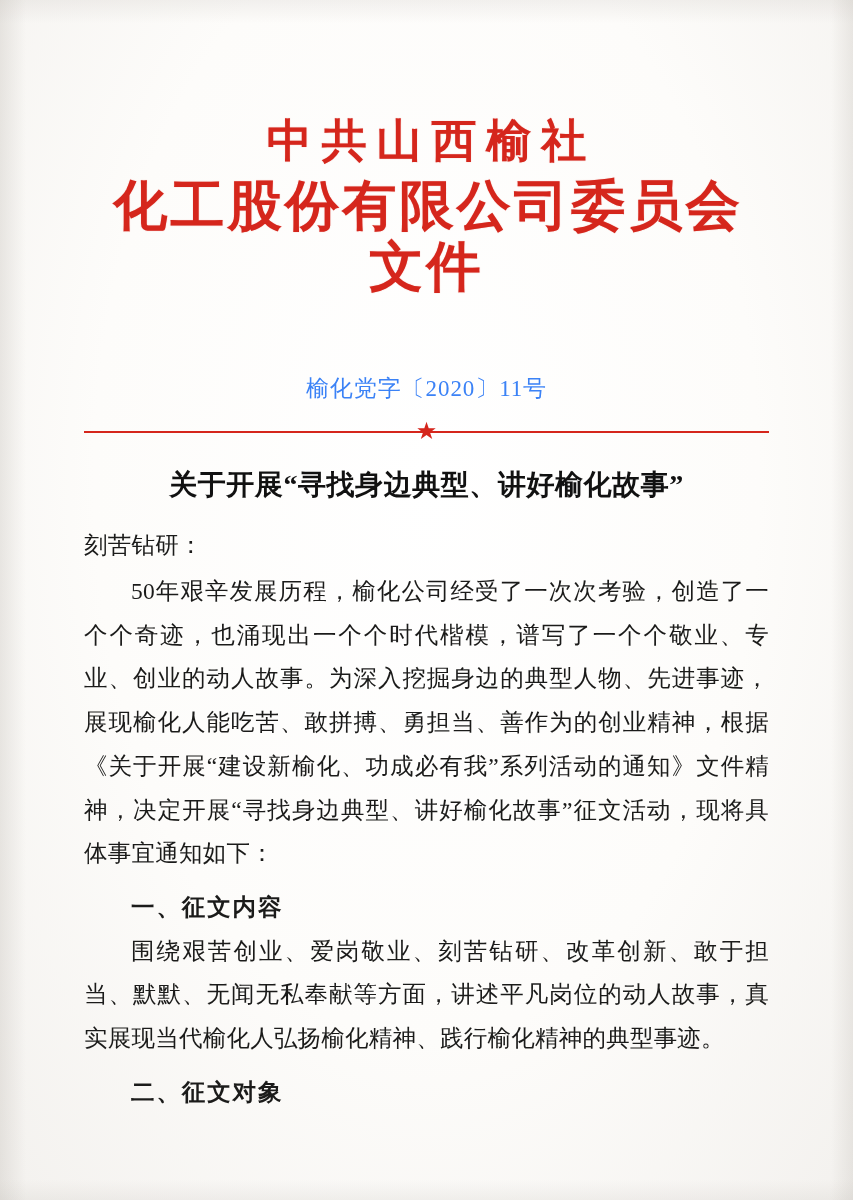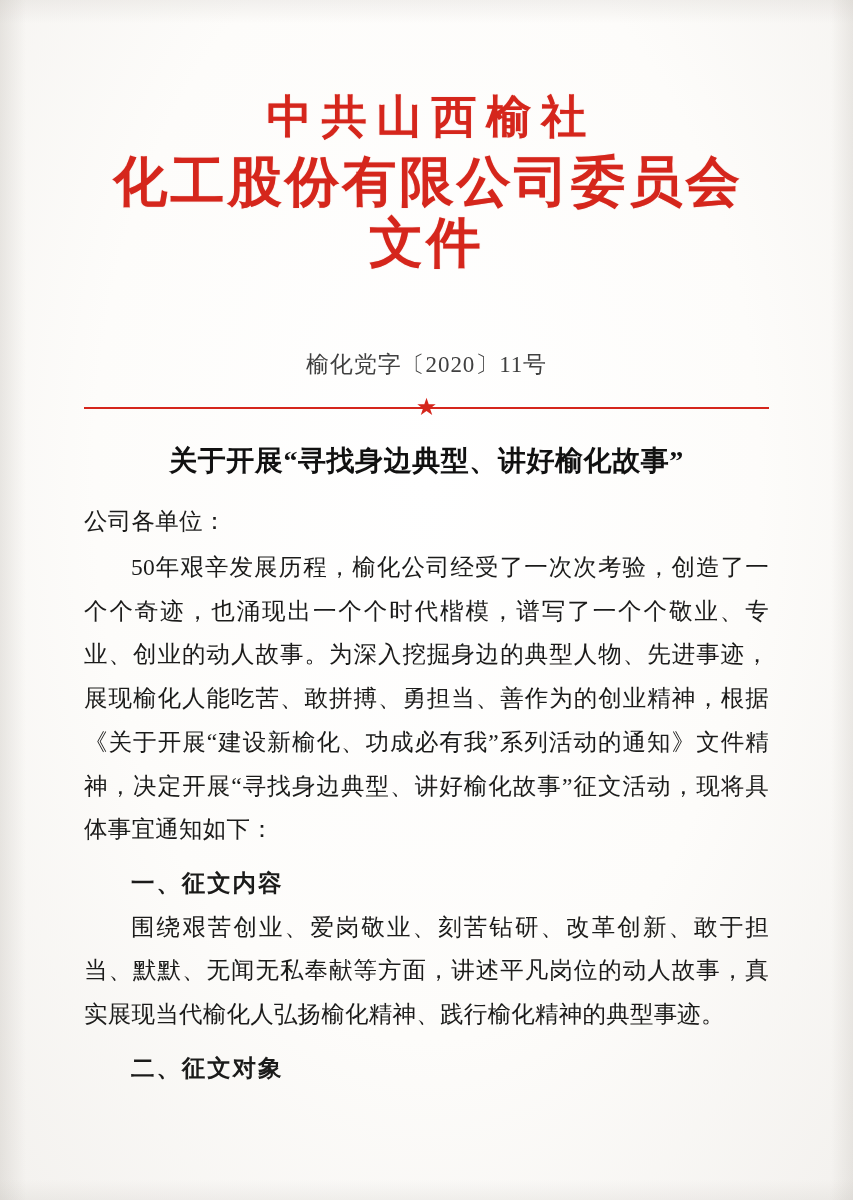--- a/index.html
+++ b/index.html
@@ -41,21 +41,21 @@
 
   
   .masthead {
     text-align: center;
     color: #d5261c;
     font-family: "Liberation Serif", "DejaVu Serif", serif;
     font-weight: 700;
     letter-spacing: 0.14em;
   }
   .masthead-line1 {
-    margin-top: 92px;
+    margin-top: 116px;
     font-size: 45px;
     line-height: 1.12;
     letter-spacing: 0.22em;
     text-indent: 0.22em;
     text-shadow: 0 0 1px rgba(213,38,28,0.45);
   }
   .masthead-line2 {
     margin-top: 10px;
     font-size: 54px;
     line-height: 1.12;
@@ -63,21 +63,21 @@
     text-indent: 0.06em;
     text-shadow: 0 0 1px rgba(213,38,28,0.45);
   }
 
   
   .docnum-row {
     margin-top: 76px;
     display: flex;
     align-items: baseline;
     justify-content: center;
-    color: #404040;
+    color: #3b82f6;
     font-size: 23px;
     letter-spacing: 0.04em;
   }
   .docnum {
     white-space: nowrap;
   }
   .signer {
     margin-left: 72px;
     white-space: nowrap;
   }
@@ -167,21 +167,21 @@
   <div class="redrule">
     <div class="line"></div>
     <div class="star">★</div>
   </div>
 
   <div class="title">
     <span class="t-line">关于开展“寻找身边典型、讲好榆化故事”</span>
   </div>
 
   <div class="body-text">
-    <p class="salutation">公司各单位：</p>
+    <p class="salutation">刻苦钻研：</p>
 
     <p class="para">50年艰辛发展历程，榆化公司经受了一次次考验，创造了一个个奇迹，也涌现出一个个时代楷模，谱写了一个个敬业、专业、创业的动人故事。为深入挖掘身边的典型人物、先进事迹，展现榆化人能吃苦、敢拼搏、勇担当、善作为的创业精神，根据《关于开展“建设新榆化、功成必有我”系列活动的通知》文件精神，决定开展“寻找身边典型、讲好榆化故事”征文活动，现将具体事宜通知如下：</p>
 
     <p class="heading-item">一、征文内容</p>
 
     <p class="para">围绕艰苦创业、爱岗敬业、刻苦钻研、改革创新、敢于担当、默默、无闻无私奉献等方面，讲述平凡岗位的动人故事，真实展现当代榆化人弘扬榆化精神、践行榆化精神的典型事迹。</p>
 
     <p class="heading-item">二、征文对象</p>
   </div>
 

